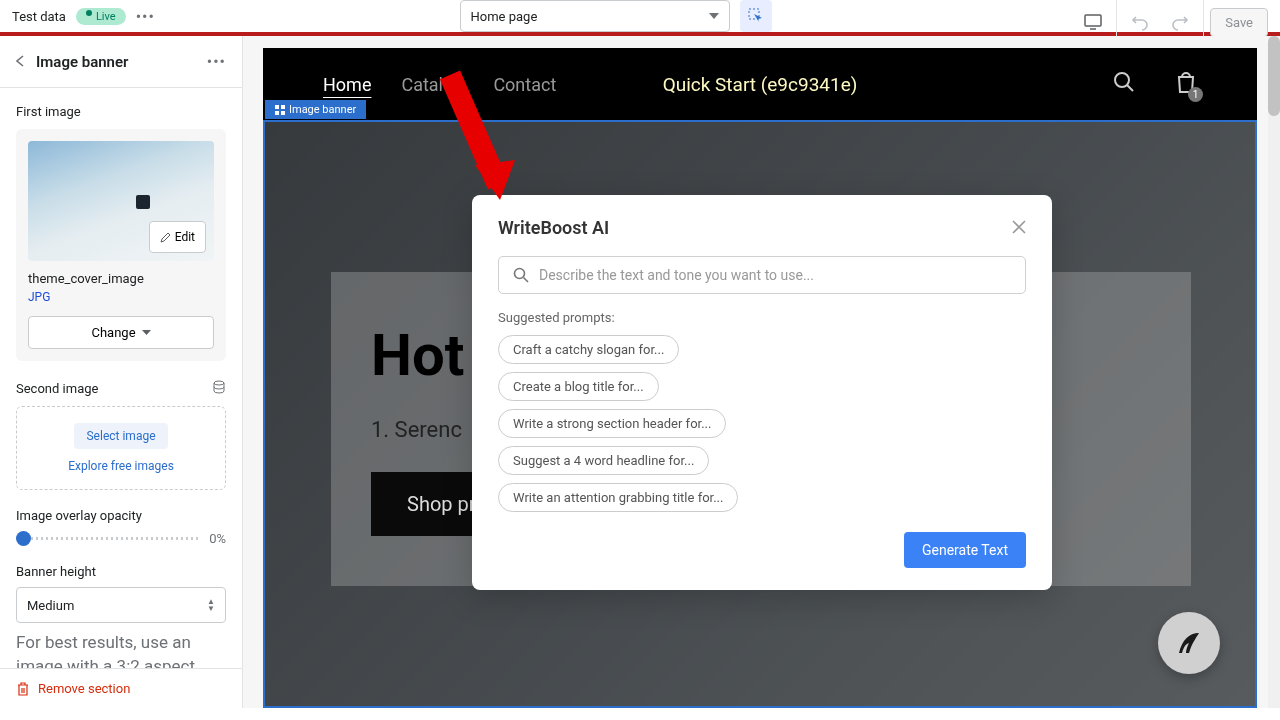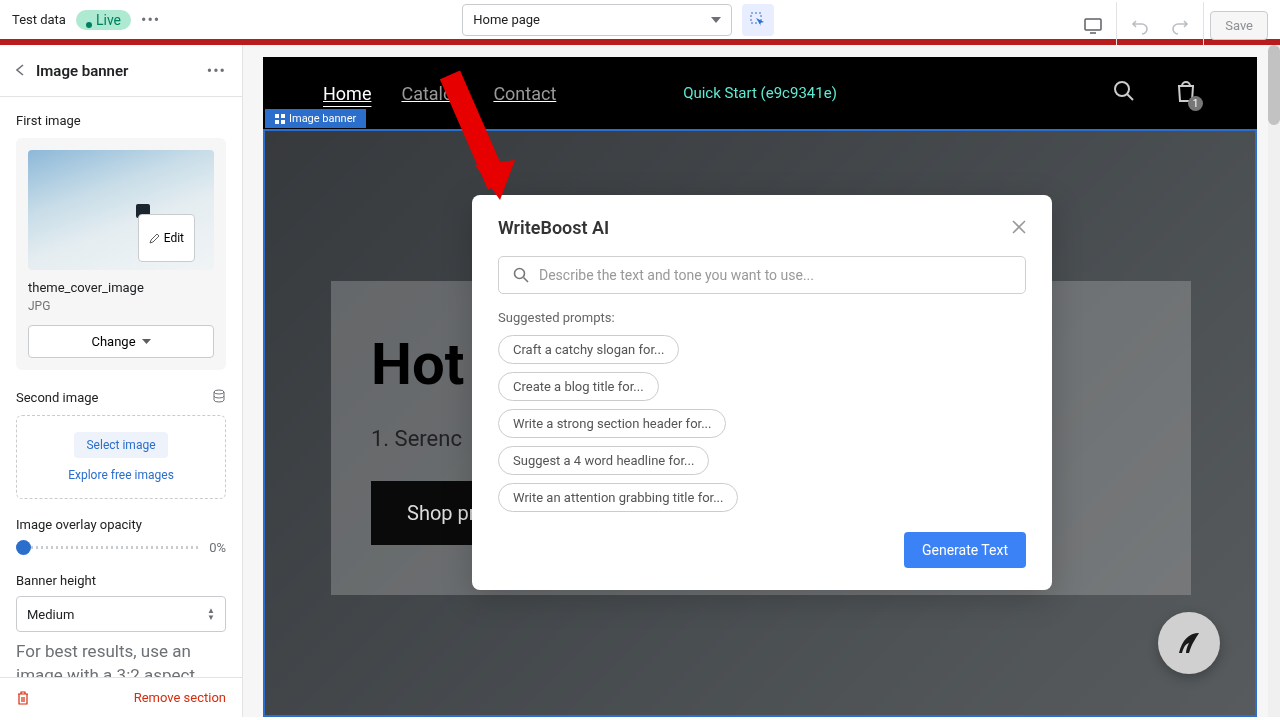--- a/index.html
+++ b/index.html
@@ -1,22 +1,22 @@
 <!DOCTYPE html>
 <html><head>
 <meta charset="utf-8">
 <style>
 * { margin: 0; padding: 0; box-sizing: border-box; font-family: -apple-system, BlinkMacSystemFont, "Segoe UI", Roboto, sans-serif; }
 body { width: 1280px; height: 720px; overflow: hidden; background: #fff; position: relative; }
 
 
-.topbar { height: 45px; border-bottom: 6px solid #b91c1c; display: flex; align-items: center; padding: 0 12px; gap: 12px; }
+.topbar { height: 36px; border-bottom: 4px solid #b91c1c; display: flex; align-items: center; padding: 0 12px; gap: 12px; }
 .topbar-left { display: flex; align-items: center; gap: 10px; }
 .test-data { font-size: 13px; color: #202223; }
-.live-badge { background: #aee9d1; color: #007f5f; font-size: 14px; padding: 2px 10px; border-radius: 10px; display: flex; align-items: flex-end; gap: 4px; }
+.live-badge { background: #aee9d1; color: #007f5f; font-size: 11px; padding: 2px 10px; border-radius: 10px; display: flex; align-items: flex-start; gap: 4px; }
 .live-dot { width: 6px; height: 6px; border-radius: 50%; background: #008060; display: inline-block; }
 .dots { color: #6d7175; font-size: 16px; cursor: pointer; letter-spacing: 1px; }
 .topbar-center { flex: 1; display: flex; justify-content: center; align-items: center; gap: 10px; }
 .page-select { width: 270px; height: 32px; border: 1px solid #c9cccf; border-radius: 4px; padding: 0 10px; display: flex; align-items: center; justify-content: space-between; font-size: 13px; color: #202223; cursor: pointer; }
 .inspect-btn { width: 32px; height: 32px; border: none; border-radius: 4px; background: #e8eeff; display: flex; align-items: center; justify-content: center; cursor: pointer; color: #2c6ecb; }
 .topbar-right { display: flex; align-items: center; gap: 6px; margin-top: 12px; }
 .icon-btn { width: 34px; height: 34px; border: none; background: transparent; display: flex; align-items: center; justify-content: center; cursor: pointer; color: #5c5f62; border-radius: 4px; }
 .divider-v { width: 1px; height: 48px; background: #e1e3e5; }
 .save-btn { padding: 6px 14px; border: 1px solid #c9cccf; border-radius: 4px; background: #f6f6f7; color: #8c9196; font-size: 13px; cursor: not-allowed; }
 
@@ -27,49 +27,49 @@
 .sidebar { width: 243px; border-right: 1px solid #e1e3e5; display: flex; flex-direction: column; }
 .sidebar-header { height: 52px; padding: 0 16px; display: flex; align-items: center; justify-content: space-between; border-bottom: 1px solid #e1e3e5; }
 .sb-title-wrap { display: flex; align-items: center; gap: 12px; }
 .back-chev { color: #6d7175; cursor: pointer; }
 .sb-title { font-size: 15px; font-weight: 600; color: #202223; }
 .sb-content { flex: 1; overflow-y: auto; padding: 16px; }
 .sb-section-label { font-size: 13px; color: #202223; margin-bottom: 10px; }
 .img-card { background: #f6f6f7; border-radius: 6px; padding: 12px; margin-bottom: 18px; }
 .img-preview { width: 100%; height: 120px; background: linear-gradient(160deg, #8db8d8 0%, #c8dde8 35%, #e5edf1 60%, #f0f4f6 100%); border-radius: 4px; position: relative; margin-bottom: 10px; }
 .skier { position: absolute; top: 45%; left: 58%; width: 14px; height: 14px; background: #1a2530; border-radius: 2px; }
-.edit-btn { position: absolute; bottom: 8px; right: 19px; background: #fff; border: 1px solid #c9cccf; border-radius: 4px; padding: 16px 10px; font-size: 12px; display: flex; align-items: center; gap: 4px; cursor: pointer; }
+.edit-btn { position: absolute; bottom: 8px; right: 8px; background: #fff; border: 1px solid #c9cccf; border-radius: 4px; padding: 8px 10px; font-size: 12px; display: flex; align-items: center; gap: 4px; cursor: pointer; }
 .img-name { font-size: 13px; color: #202223; margin-bottom: 4px; }
-.img-type { font-size: 12px; color: #737373; margin-bottom: 12px; }
+.img-type { font-size: 12px; color: #1d4ed8; margin-bottom: 12px; }
 .change-btn { width: 100%; padding: 8px; border: 1px solid #c9cccf; border-radius: 4px; background: #fff; font-size: 13px; display: flex; align-items: center; justify-content: center; gap: 6px; cursor: pointer; }
 .second-img-header { display: flex; justify-content: space-between; align-items: center; margin-bottom: 8px; }
 .db-icon { color: #6d7175; }
 .dashed-box { border: 1px dashed #c9cccf; border-radius: 6px; padding: 16px; text-align: center; margin-bottom: 18px; }
 .select-img-btn { background: #eef3fb; color: #2c6ecb; border: none; padding: 6px 12px; border-radius: 4px; font-size: 12px; cursor: pointer; margin-bottom: 10px; display: inline-block; }
 .explore-link { color: #2c6ecb; font-size: 12px; cursor: pointer; display: block; }
 .slider-label { font-size: 13px; color: #202223; margin-bottom: 8px; }
 .slider-row { display: flex; align-items: center; gap: 10px; margin-bottom: 18px; }
 .slider-track { flex: 1; height: 3px; background: repeating-linear-gradient(90deg, #c9cccf 0 2px, transparent 2px 5px); position: relative; border-radius: 2px; }
 .slider-thumb { position: absolute; left: 0; top: -6px; width: 15px; height: 15px; background: #2c6ecb; border-radius: 50%; }
 .slider-val { font-size: 13px; color: #6d7175; }
 .select-field { width: 100%; height: 36px; border: 1px solid #c9cccf; border-radius: 4px; padding: 0 10px; display: flex; align-items: center; justify-content: space-between; font-size: 13px; color: #202223; cursor: pointer; margin-bottom: 8px; }
 .updown { display: flex; flex-direction: column; font-size: 8px; line-height: 7px; color: #6d7175; }
 .help-text { font-size: 17px; color: #6d7175; line-height: 1.4; }
 .help-text a { color: #2c6ecb; text-decoration: underline; cursor: pointer; }
-.sb-footer { border-top: 1px solid #e1e3e5; padding: 12px 16px; display: flex; align-items: center; gap: 8px; color: #d72c0d; font-size: 13px; cursor: pointer; justify-content: space-between; }
+.sb-footer { border-top: 1px solid #e1e3e5; padding: 12px 16px; display: flex; align-items: center; gap: 8px; color: #d72c0d; font-size: 13px; cursor: pointer; }
 
 
 .canvas-wrap { flex: 1; background: #f6f6f7; padding: 12px 10px 0 20px; position: relative; overflow: hidden; }
 .canvas-scroll-track { position: absolute; right: 0; top: 0; width: 12px; height: 100%; background: #f0f0f0; }
 .canvas-scroll-thumb { position: absolute; right: 0; top: 0; width: 12px; height: 80px; background: #c2c2c2; border-radius: 6px; }
 .canvas { width: 994px; height: 660px; background: #000; position: relative; overflow: hidden; }
-.site-nav { height: 72px; display: flex; align-items: center; padding: 0 60px; gap: 30px; color: #fff; font-size: 18px; position: relative; text-decoration: underline; }
+.site-nav { height: 72px; display: flex; align-items: center; padding: 0 60px; gap: 30px; color: #fff; font-size: 18px; position: relative; }
 .nav-link { color: #999; cursor: pointer; }
 .nav-link.active { color: #fff; text-decoration: underline; text-underline-offset: 6px; }
-.nav-center { position: absolute; left: 50%; transform: translateX(-50%); color: #5eead4; font-size: 15px; }
+.nav-center { position: absolute; left: 50%; transform: translateX(-50%); color: #fef9c3; font-size: 19px; }
 .nav-icons { position: absolute; right: 60px; display: flex; gap: 40px; align-items: center; }
 .nav-icon { color: #ccc; cursor: pointer; }
 .bag-wrap { position: relative; }
 .bag-badge { position: absolute; bottom: -4px; right: -6px; background: #777; color: #fff; font-size: 10px; width: 15px; height: 15px; border-radius: 50%; display: flex; align-items: center; justify-content: center; }
 .banner-section { position: relative; height: 588px; border: 2px solid #2c6ecb; }
 .section-tag { position: absolute; top: -22px; left: 0; background: #2c6ecb; color: #fff; font-size: 11px; padding: 3px 10px; display: flex; align-items: center; gap: 4px; z-index: 2; }
 .banner-bg { position: absolute; inset: 0; background: linear-gradient(135deg, #2a3540 0%, #4a5a68 30%, #6b7d8a 55%, #8fa0ab 80%, #a8b8c2 100%); }
 .banner-overlay { position: absolute; inset: 0; background: rgba(60,60,60,0.75); }
 .banner-card { position: absolute; left: 66px; top: 150px; width: 860px; background: rgba(180,180,180,0.35); padding: 50px 40px 50px 40px; }
 .banner-heading { font-size: 58px; font-weight: 700; color: #000; line-height: 1.15; margin-bottom: 28px; }

